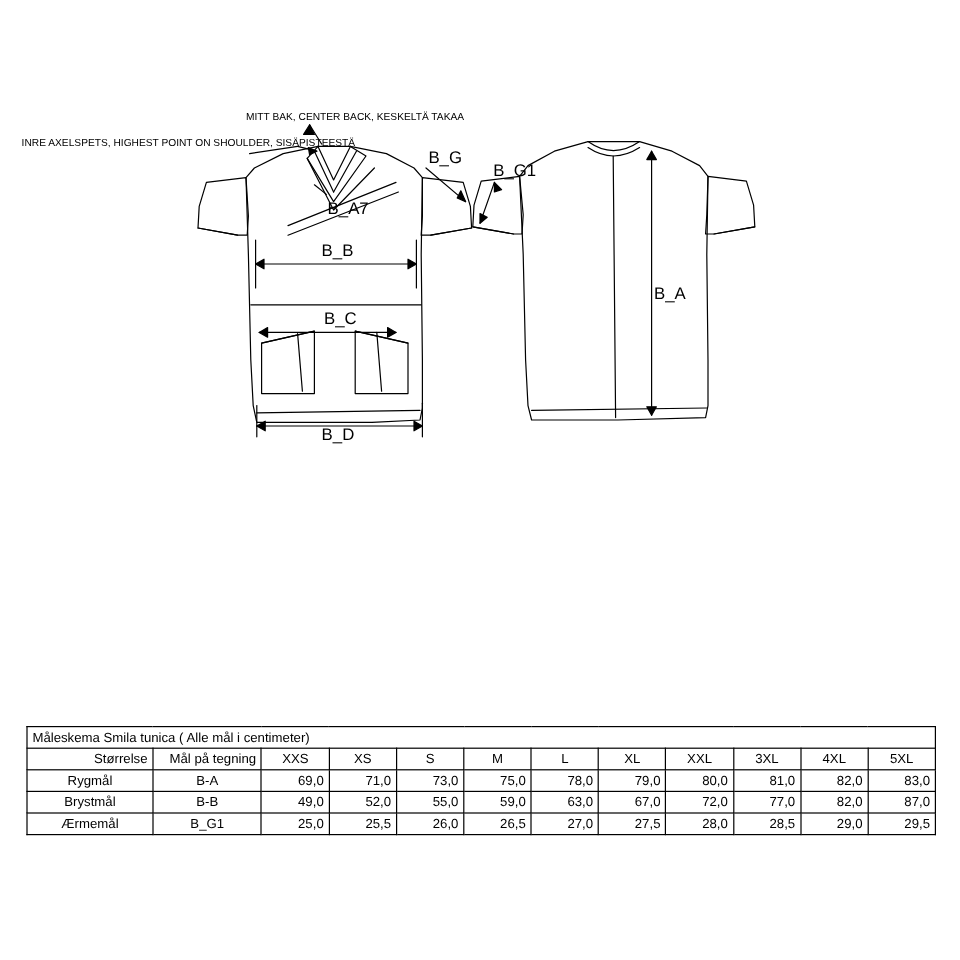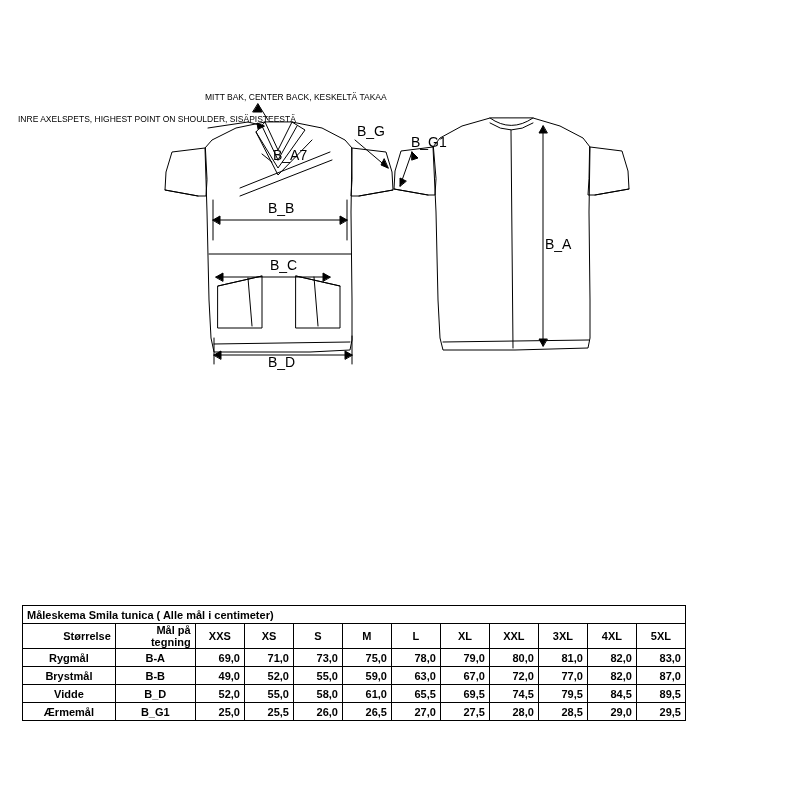--- a/index.html
+++ b/index.html
@@ -47,24 +47,23 @@
 
   
   #table-wrap {
     position: absolute;
     left: 22px;
     top: 605px;
     width: 758px;
   }
   table.meas {
     border-collapse: collapse;
-    width: 664px;
+    width: 758px;
     font-size: 11px;
     font-family: "Liberation Sans", sans-serif;
-    font-weight: bold;
   }
   table.meas td {
     border: 1px solid #000000;
     height: 17px;
     padding: 0 4px;
     vertical-align: middle;
     color: #000;
   }
   .title-row td {
     border: 1px solid #ffffff;
@@ -200,21 +199,21 @@
         <path d="M258,104 L262,112 L253,112 Z" fill="#000"></path>
         <path d="M248,122 L264,126"></path>
         <path d="M264,126 L257,123 L258,129 Z" fill="#000"></path>
         <path d="M248,122 L208,128"></path>
       </g>
     </svg>
 
     <div class="callout" style="left:205px; top:92px;">MITT BAK, CENTER BACK, KESKELTÄ TAKAA</div>
     <div class="callout" style="left:8px; top:114px;margin-left:10px;">INRE AXELSPETS, HIGHEST POINT ON SHOULDER, SISÄPISTEESTÄ</div>
 
-    <div class="dimlabel" style="left:236px; top:150px;padding-left:37px;">B_A7</div>
+    <div class="dimlabel" style="left:236px; top:168px;padding-left:37px;">B_A7</div>
     <div class="dimlabel" style="left:357px; top:126px;">B_G</div>
     <div class="dimlabel" style="left:268px; top:203px;">B_B</div>
     <div class="dimlabel" style="left:270px; top:260px;">B_C</div>
     <div class="dimlabel" style="left:268px; top:357px;">B_D</div>
     <div class="dimlabel" style="left:411px; top:137px;">B_G1</div>
     <div class="dimlabel" style="left:545px; top:239px;">B_A</div>
   </div>
 
   <div id="table-wrap">
     <table class="meas">
@@ -261,34 +260,20 @@
           <td class="c-size">59,0</td>
           <td class="c-size">63,0</td>
           <td class="c-size">67,0</td>
           <td class="c-size">72,0</td>
           <td class="c-size">77,0</td>
           <td class="c-size">82,0</td>
           <td class="c-size">87,0</td>
         </tr>
 
 
-        <tr>
-          <td class="c-name">Vidde</td>
-          <td class="c-code">B_D</td>
-          <td class="c-size">52,0</td>
-          <td class="c-size">55,0</td>
-          <td class="c-size">58,0</td>
-          <td class="c-size">61,0</td>
-          <td class="c-size">65,5</td>
-          <td class="c-size">69,5</td>
-          <td class="c-size">74,5</td>
-          <td class="c-size">79,5</td>
-          <td class="c-size">84,5</td>
-          <td class="c-size">89,5</td>
-        </tr>
 
         <tr>
           <td class="c-name">Ærmemål</td>
           <td class="c-code">B_G1</td>
           <td class="c-size">25,0</td>
           <td class="c-size">25,5</td>
           <td class="c-size">26,0</td>
           <td class="c-size">26,5</td>
           <td class="c-size">27,0</td>
           <td class="c-size">27,5</td>

